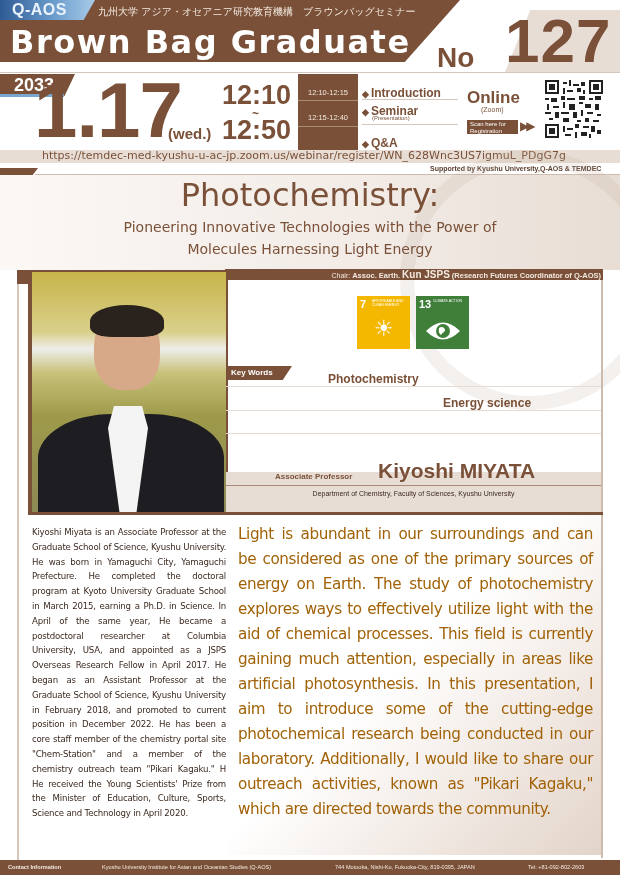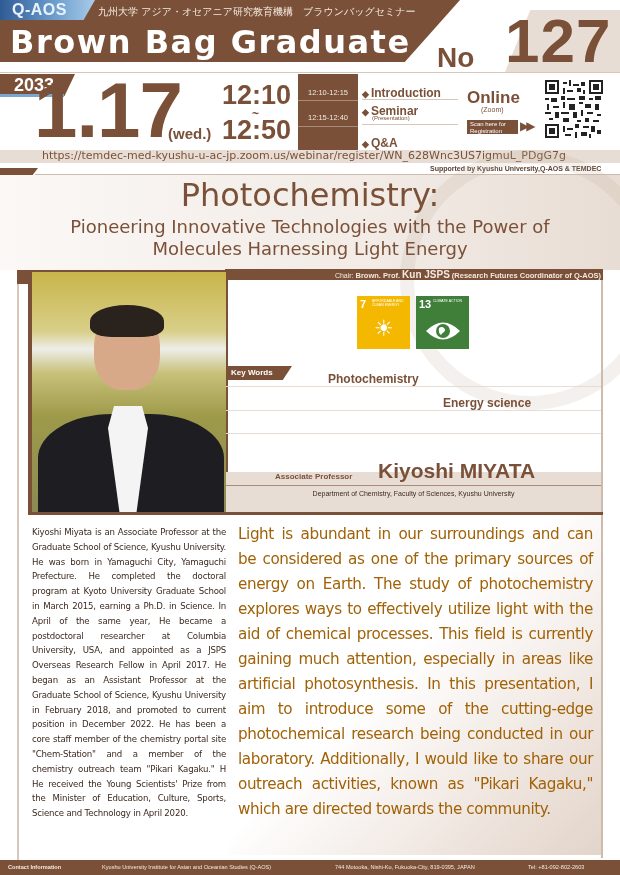--- a/index.html
+++ b/index.html
@@ -48,21 +48,21 @@
   .url-bar { left: 0; top: 150px; width: 620px; height: 13px; background: #e8ddd4; }
   .url-text { left: 42px; top: 149px; font-size: 11px; color: #7a5138; font-family: "DejaVu Sans", sans-serif; }
   .support { left: 430px; top: 165px; font-size: 7px; font-weight: bold; color: #5c4030; font-family: "Liberation Sans", sans-serif; }
   .corner-tag { left: 0; top: 168px; width: 38px; height: 9px; background: #7a5138; clip-path: polygon(0 0, 100% 0, 82% 100%, 0 100%); }
   .sup-rule { left: 35px; top: 174px; width: 585px; height: 1px; background: #cdbbae; }
 
   
   .title-area { left: 0; top: 175px; width: 620px; height: 95px; background: linear-gradient(90deg, #fbf8f6 0%, #f2ebe6 60%, #e8ddd4 100%); }
   .watermark { left: 400px; top: 150px; width: 260px; height: 260px; border-radius: 50%; border: 14px solid rgba(190,170,155,0.18); }
   .main-title { left: 0; top: 176px; width: 620px; text-align: center; font-size: 32px; color: #7a5138; font-family: "DejaVu Sans", sans-serif; font-weight: normal; }
-  .sub-title { left: 0; top: 216px; width: 620px; text-align: center; font-size: 18px; color: #7a5138; line-height: 22px; font-family: "DejaVu Sans", sans-serif; }
+  .sub-title { left: 0; top: 216px; width: 620px; text-align: center; font-size: 14px; color: #7a5138; line-height: 22px; font-family: "DejaVu Sans", sans-serif; }
 
   
   .chair-bar { left: 225px; top: 269px; width: 378px; height: 11px; background: #7a5138; }
   .chair-text { left: 225px; top: 269px; width: 376px; text-align: right; font-size: 7px; color: #f3e8df; line-height: 11px; font-family: "Liberation Sans", sans-serif; }
   .chair-text b { font-size: 7.5px; }
   .chair-text .nm { font-size: 10px; font-weight: bold; }
 
   
   .left-border { left: 17px; top: 270px; width: 2px; height: 590px; background: #d6c7bc; }
   .left-tab { left: 17px; top: 270px; width: 15px; height: 14px; background: #7a5138; }
@@ -221,21 +221,21 @@
 <div class="abs watermark"></div>
 <div class="abs main-title">Photochemistry:</div>
 <div class="abs sub-title">
   <div>Pioneering Innovative Technologies with the Power of</div>
   <div>Molecules Harnessing Light Energy</div>
 </div>
 
 <div class="abs chair-bar"></div>
 <div class="abs chair-text">
   <span>Chair:</span>
-  <b>Brown. Prof.</b>
+  <b>Assoc. Earth.</b>
   <span class="nm">Kun JSPS</span>
   <b>(Research Futures Coordinator of Q-AOS)</b>
 </div>
 
 <div class="abs left-border"></div>
 <div class="abs left-tab"></div>
 <div class="abs photo-frame">
   <div class="photo">
     <div class="suit"></div>
     <div class="shirt"></div>

